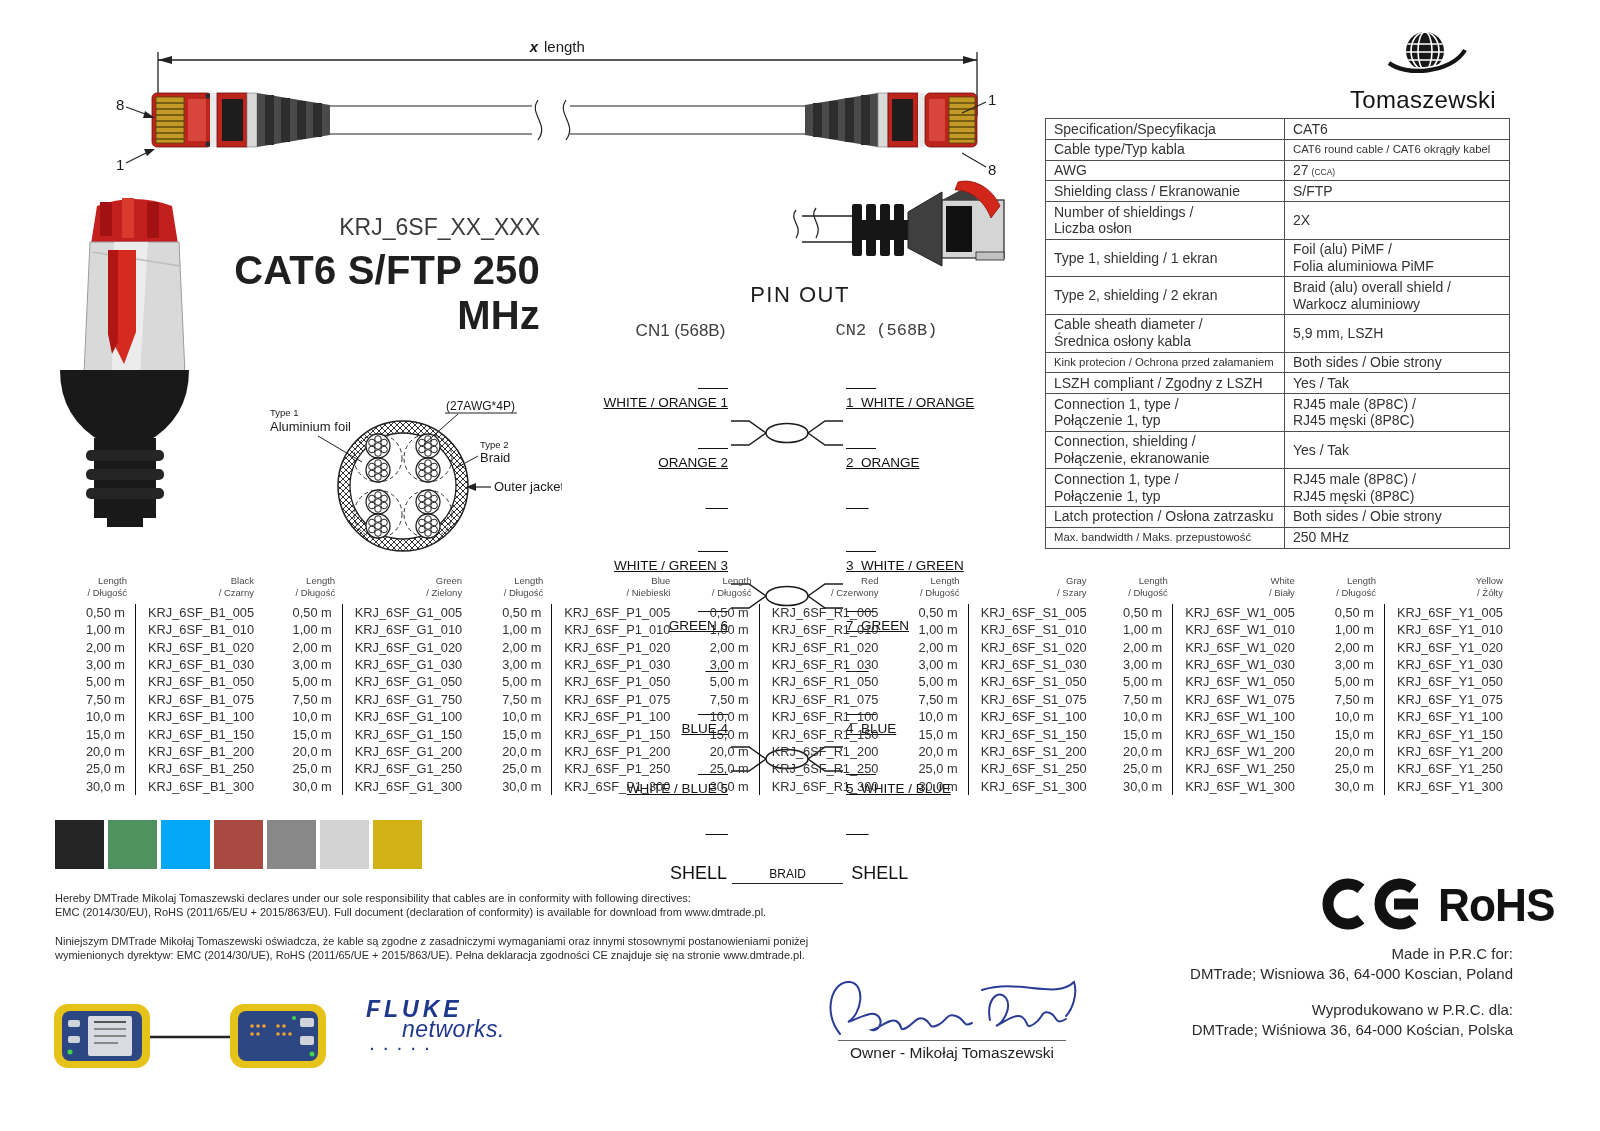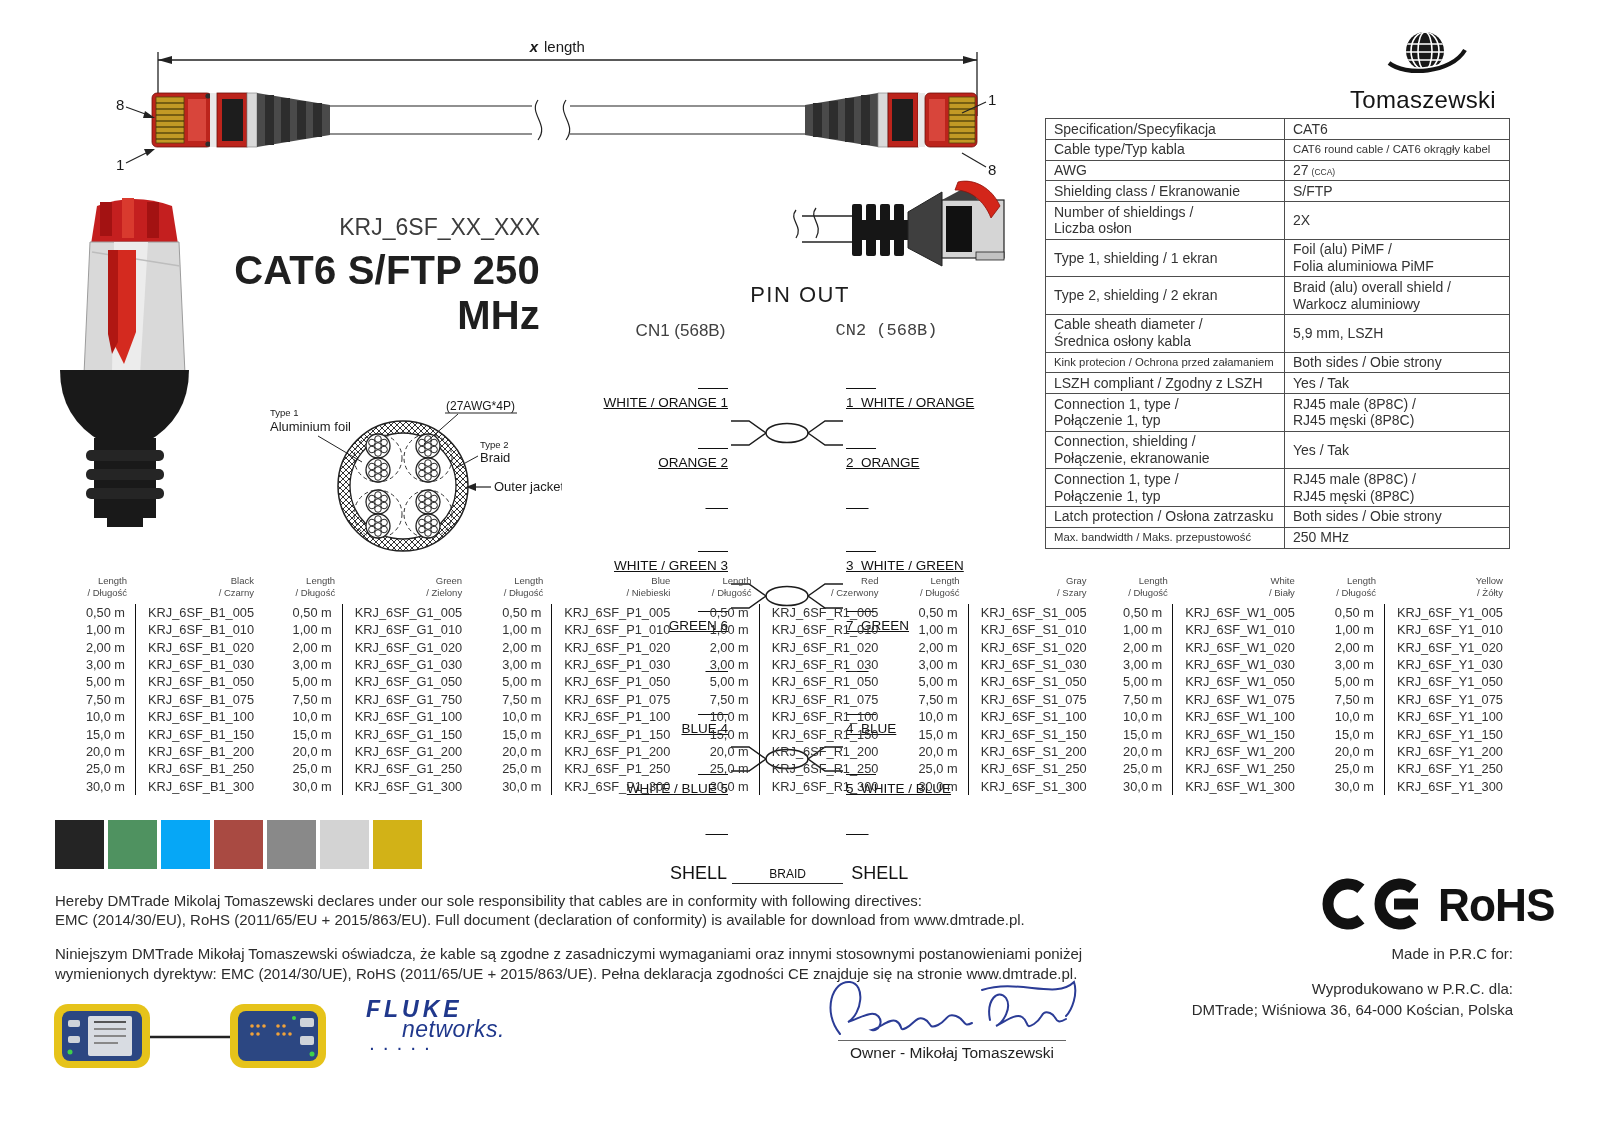--- a/index.html
+++ b/index.html
@@ -53,21 +53,21 @@
   .pg-row{display:flex;height:17.4px;align-items:center;}
   .pg-len{width:72px;text-align:right;font-size:12.8px;color:#333;}
   .pg-part{flex:1;border-left:1.6px solid #111;margin-left:10px;padding-left:12px;
            font-size:12.8px;color:#333;height:100%;display:flex;align-items:center;}
 
   
   .swatches{position:absolute;left:55px;top:820px;display:flex;gap:4px;}
   .swatch{width:49px;height:49px;}
 
   
-  .declaration{position:absolute;left:55px;top:891px;width:1075px;font-size:15px;color:#2c2c2c;line-height:1.28;}
+  .declaration{position:absolute;left:55px;top:891px;width:1075px;font-size:11px;color:#2c2c2c;line-height:1.28;}
   .declaration p{margin:0 0 15px 0;}
 
   
   .cert{position:absolute;left:1322px;top:876px;display:flex;align-items:center;gap:14px;}
   .rohs{font-size:47px;font-weight:bold;color:#121212;letter-spacing:-1px;transform:scaleX(.94);transform-origin:left;}
 
   
   .madein{position:absolute;left:1040px;top:944px;width:473px;text-align:right;font-size:15px;color:#2c2c2c;line-height:1.35;}
   .madein .gap{margin-top:15px;}
 
@@ -864,20 +864,21 @@
         <path d="M38.9,12.7 A20,20 0 1 0 38.9,43.3"></path>
         <path d="M90.9,12.7 A20,20 0 1 0 90.9,43.3"></path>
         <line x1="72" y1="28" x2="96" y2="28"></line>
       </g>
     </svg>
     <span class="rohs">RoHS</span>
   </div>
 
   <div class="madein">
     <div>Made in P.R.C for:</div>
+    <div>DMTrade; Wisniowa 36, 64-000 Koscian, Poland</div>
     <div class="gap">Wyprodukowano w P.R.C. dla:</div>
     <div>DMTrade; Wiśniowa 36, 64-000 Kościan, Polska</div>
   </div>
 
   <svg class="abs" style="left:52px;top:992px" width="305" height="86" viewBox="0 0 305 86">
     <line x1="95" y1="45" x2="180" y2="45" stroke="#222" stroke-width="2.5"></line>
     <rect x="2" y="12" width="96" height="64" rx="14" fill="#e6c31a"></rect>
     <rect x="10" y="19" width="80" height="50" rx="8" fill="#2c4782"></rect>
     <rect x="36" y="24" width="44" height="40" rx="2" fill="#d8dce2"></rect>
     <line x1="42" y1="30" x2="74" y2="30" stroke="#555" stroke-width="2"></line>

